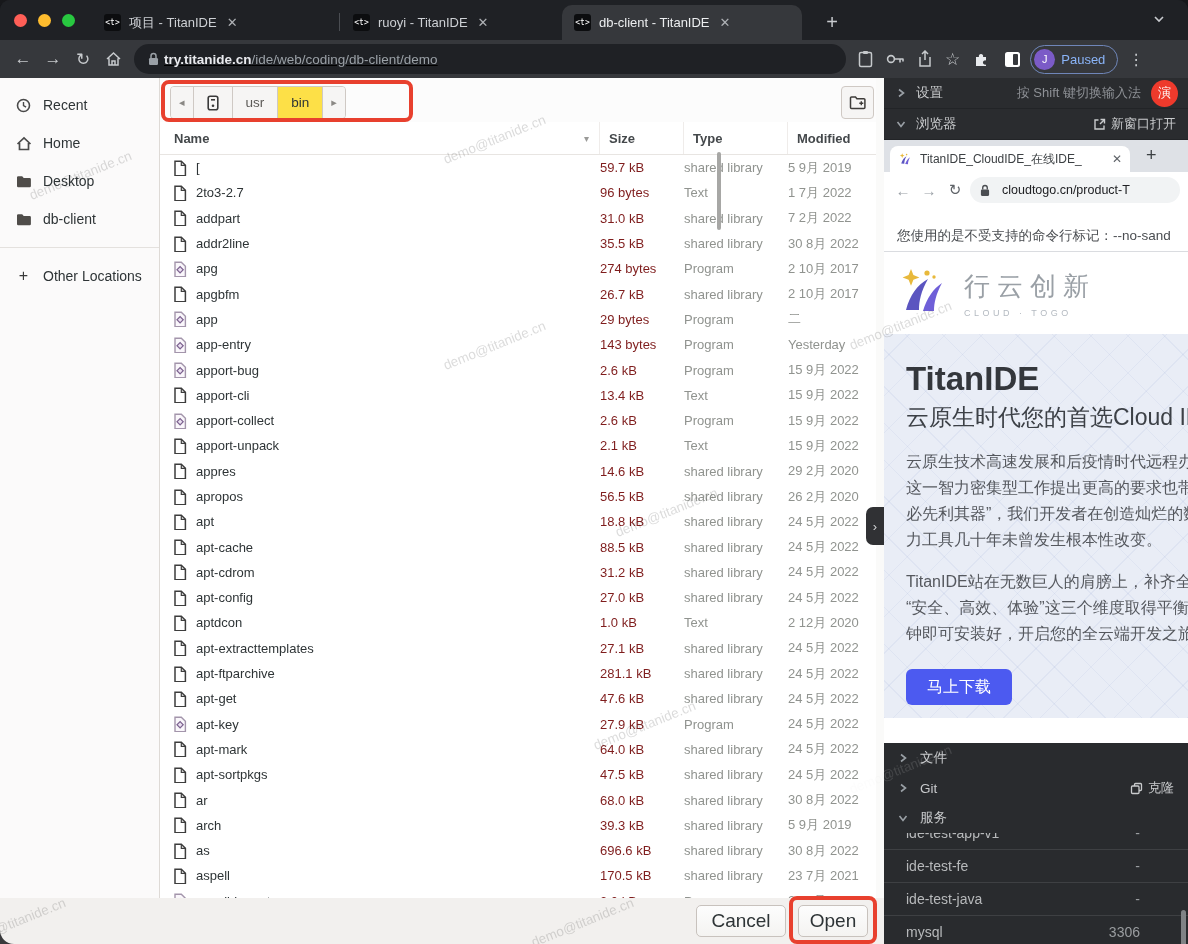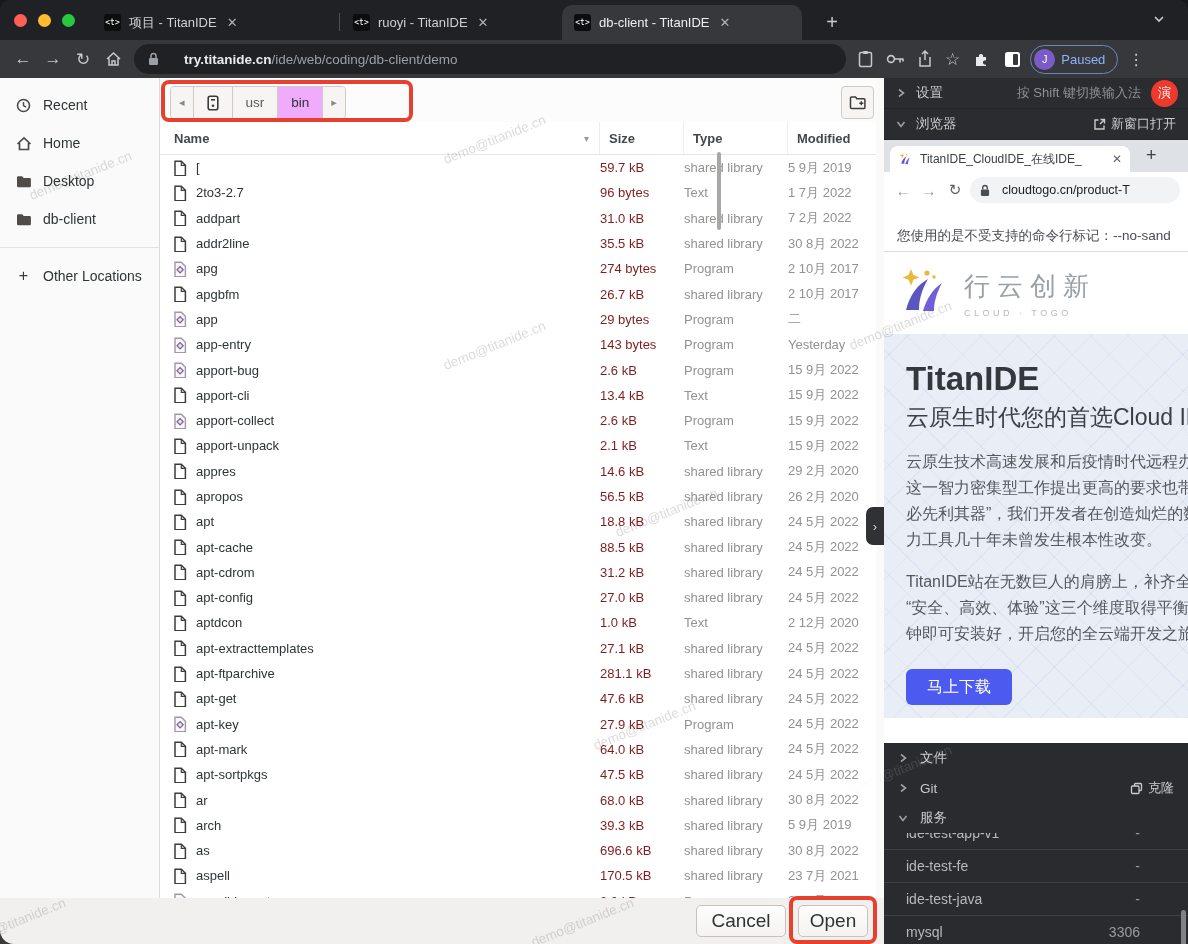--- a/index.html
+++ b/index.html
@@ -12,41 +12,41 @@
   .tab{position:absolute;top:5px;height:35px;display:flex;align-items:center;gap:8px;padding:0 10px 0 12px;box-sizing:border-box;color:#cdd0d4;font-size:13px;}
   .tab .ttl{white-space:nowrap;overflow:hidden;max-width:170px;}
   .tab.active{background:#36383c;border-radius:10px 10px 0 0;color:#eceef0;}
   .tabsep{position:absolute;top:13px;width:1px;height:18px;background:#4a4d52;}
   .favicon{width:17px;height:17px;border-radius:3px;background:#0c0d0f;color:#fff;font-family:"DejaVu Sans Mono",monospace;font-size:8px;display:flex;align-items:center;justify-content:center;flex:0 0 auto;}
   .tabx{color:#aeb1b5;font-size:13px;padding:0 2px;}
   .newtab{position:absolute;top:8px;left:818px;width:28px;height:28px;color:#c8cbcf;font-size:20px;display:flex;align-items:center;justify-content:center;border-radius:50%;}
   .tabchev{position:absolute;top:12px;left:1152px;color:#c8cbcf;}
   .toolbar{position:absolute;left:0;top:40px;width:1188px;height:38px;background:#36383c;display:flex;align-items:center;}
   .navic{width:30px;height:30px;display:flex;align-items:center;justify-content:center;color:#c6c9cc;font-size:17px;border-radius:50%;flex:0 0 auto;}
-  .omnibox{margin-left:6px;width:712px;height:30px;background:#1f2125;border-radius:15px;display:flex;align-items:center;padding:0 14px;box-sizing:border-box;gap:25px;}
+  .omnibox{margin-left:6px;width:712px;height:30px;background:#1f2125;border-radius:15px;display:flex;align-items:center;padding:0 14px;box-sizing:border-box;gap:5px;text-decoration:underline;}
   .url{font-size:13.5px;white-space:nowrap;overflow:hidden;}
   .url .host{color:#e9eaee;font-weight:bold;}
   .url .path{color:#9aa0a6;}
   .tbicons{display:flex;align-items:center;margin-left:12px;gap:13px;}
   .profile{display:flex;align-items:center;gap:6px;border:1.5px solid #6f86b9;border-radius:15px;height:27px;padding:0 12px 0 3px;margin-left:9px;}
   .pavatar{width:21px;height:21px;border-radius:50%;background:#7b5bc7;color:#fff;font-size:11px;display:flex;align-items:center;justify-content:center;}
   .paused{color:#8ab4f8;font-size:13px;}
   .kebab{color:#c6c9cc;font-size:16px;margin-left:10px;letter-spacing:0;}
   
   .dialog{position:absolute;left:0;top:78px;width:884px;height:866px;background:#fff;border-radius:6px;}
   .sidebar{position:absolute;left:0;top:0;width:160px;height:820px;background:#fbfafa;border-right:1px solid #dedad6;box-sizing:border-box;}
   .sbitem{height:38px;display:flex;align-items:center;gap:11px;padding-left:15px;color:#2e3436;font-size:14px;}
   .sbitem:first-child{margin-top:8px;}
   .sbdivider{height:1px;background:#e4e1de;margin:9px 0;}
   .sbicon{width:17px;text-align:center;color:#555;flex:0 0 auto;display:flex;justify-content:center;}
   .pathbar{position:absolute;left:160px;top:0;width:724px;height:44px;background:#fcfcfc;}
   .crumbs{position:absolute;left:10px;top:8px;display:flex;height:31px;border:1px solid #cfc9c4;border-radius:4px;overflow:hidden;background:#f6f5f4;}
   .crumb{display:flex;align-items:center;justify-content:center;border-right:1px solid #cfc9c4;color:#5c5a57;font-size:13.5px;padding:0 13px;background:#f6f5f4;}
   .crumb:last-child{border-right:none;}
-  .crumb.pressed{background:#f0abfc;color:#2e3436;}
+  .crumb.pressed{background:#fde047;color:#2e3436;}
   .crumb.arrow{padding:0 8px;color:#8a8884;font-size:11px;}
   .newfolder{position:absolute;right:10px;top:8px;width:31px;height:31px;border:1px solid #cfc9c4;border-radius:4px;background:#f6f5f4;display:flex;align-items:center;justify-content:center;}
   .colheader{position:absolute;left:160px;top:44px;width:716px;height:33px;display:flex;border-bottom:1px solid #e8e5e2;background:#fff;box-sizing:border-box;}
   .hcell{font-size:13px;font-weight:bold;color:#44484b;display:flex;align-items:center;padding-left:9px;box-sizing:border-box;border-right:1px solid #efecea;}
   .hc-name{width:440px;justify-content:space-between;padding-left:14px;}
   .hc-size{width:84px;}
   .hc-type{width:104px;}
   .hc-mod{width:88px;border-right:none;}
   .sortarrow{color:#9a9a98;font-size:10px;margin-right:10px;}
   .rows{position:absolute;left:160px;top:77px;width:716px;height:743px;overflow:hidden;}

